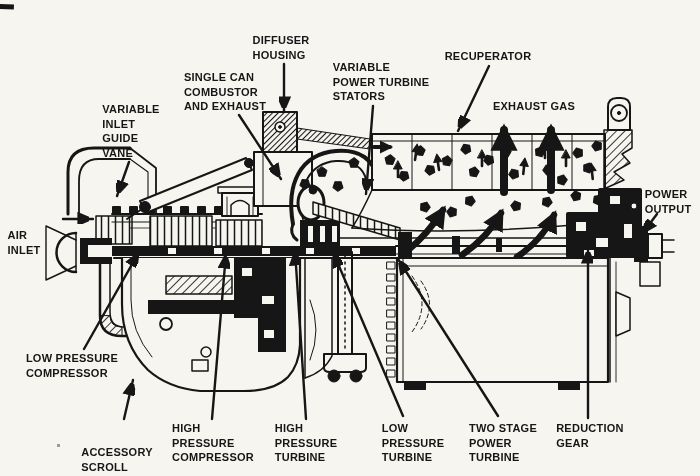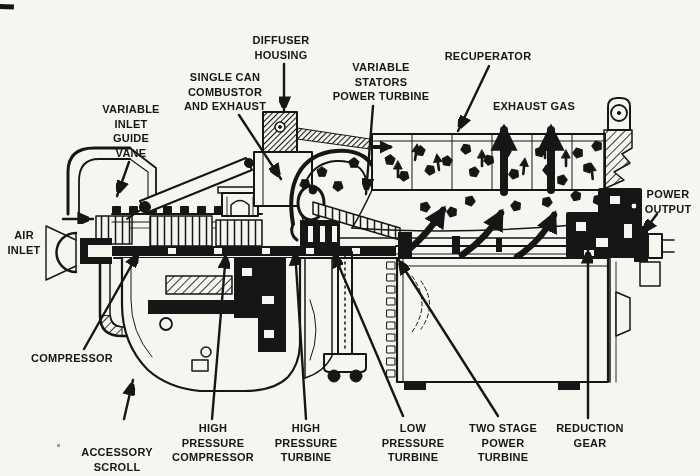--- a/index.html
+++ b/index.html
@@ -1,19 +1,19 @@
 <!DOCTYPE html>
 <html><head>
 <meta charset="utf-8">
 <style>
   html,body{margin:0;padding:0;background:#e8e6e0;}
   .stage{position:relative;width:700px;height:476px;background:#f6f5f0;overflow:hidden;
          font-family:"Liberation Sans",sans-serif;}
   .stage svg{position:absolute;left:0;top:0;}
-  .lbl{position:absolute;transform:translateX(-50%);text-align:center;
+  .lbl{position:absolute;transform:translateX(-50%);text-align:left;
        font-weight:bold;font-size:11px;line-height:14.5px;letter-spacing:.25px;
        color:#161616;white-space:nowrap;z-index:5;}
 </style>
 </head>
 <body>
 
 <div class="stage">
 <svg id="art" width="700" height="476" viewBox="0 0 700 476">
   <defs>
     <marker id="ah" markerWidth="5" markerHeight="5" refX="6.5" refY="3" orient="auto" markerUnits="strokeWidth">
@@ -321,34 +321,35 @@
       <div>INLET</div>
       <div>GUIDE</div>
       <div>VANE</div>
     </div>
     <div class="lbl" style="left: 24px; top: 198px; margin-top: 30px;">
       <div>AIR</div>
       <div>INLET</div>
     </div>
     <div class="lbl" style="left: 381px; top: 60px;">
       <div>VARIABLE</div>
+      <div>POWER TURBINE</div>
       <div>STATORS</div>
-      <div>POWER TURBINE</div>
     </div>
     <div class="lbl" style="left: 488px; top: 49px;">
       <div>RECUPERATOR</div>
     </div>
     <div class="lbl" style="left: 534px; top: 99px;">
       <div>EXHAUST GAS</div>
     </div>
     <div class="lbl" style="left: 668px; top: 187px;">
       <div>POWER</div>
       <div>OUTPUT</div>
     </div>
     <div class="lbl" style="left: 72px; top: 351px;">
+      <div>LOW PRESSURE</div>
       <div>COMPRESSOR</div>
     </div>
     <div class="lbl" style="left: 117px; top: 421px; margin-top: 24px;">
       <div>ACCESSORY</div>
       <div>SCROLL</div>
     </div>
     <div class="lbl" style="left: 213px; top: 421px;">
       <div>HIGH</div>
       <div>PRESSURE</div>
       <div>COMPRESSOR</div>

